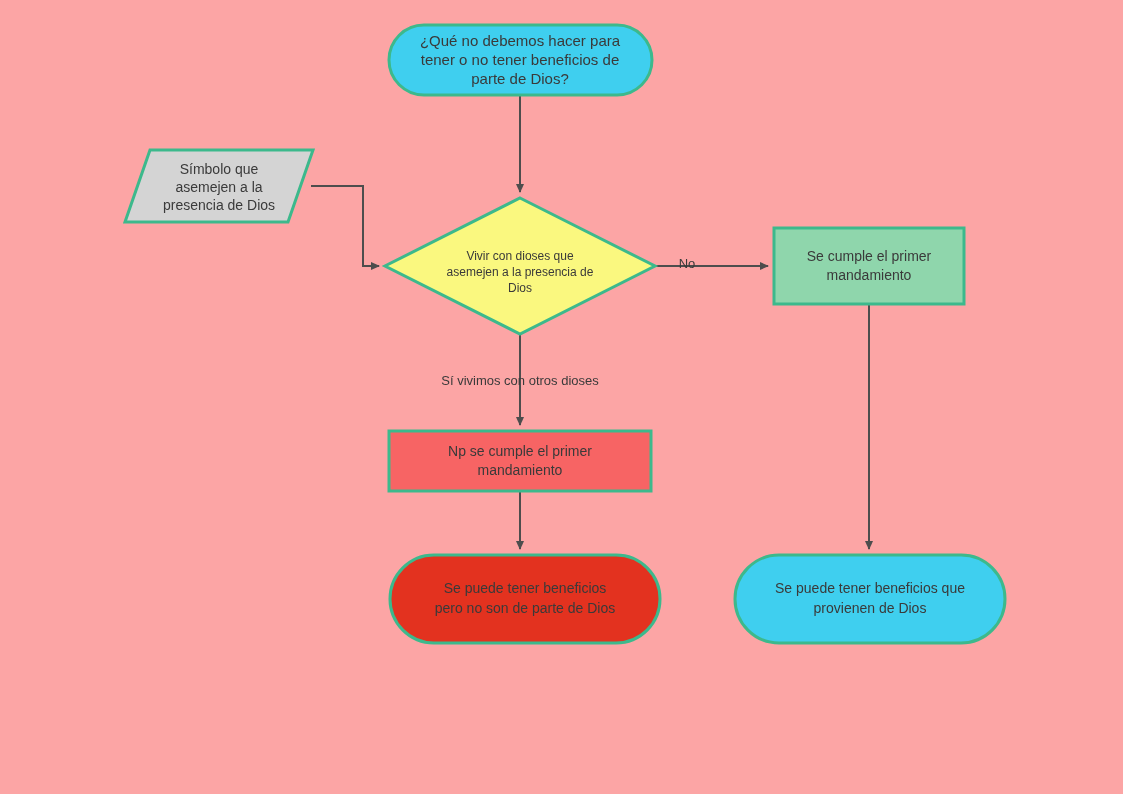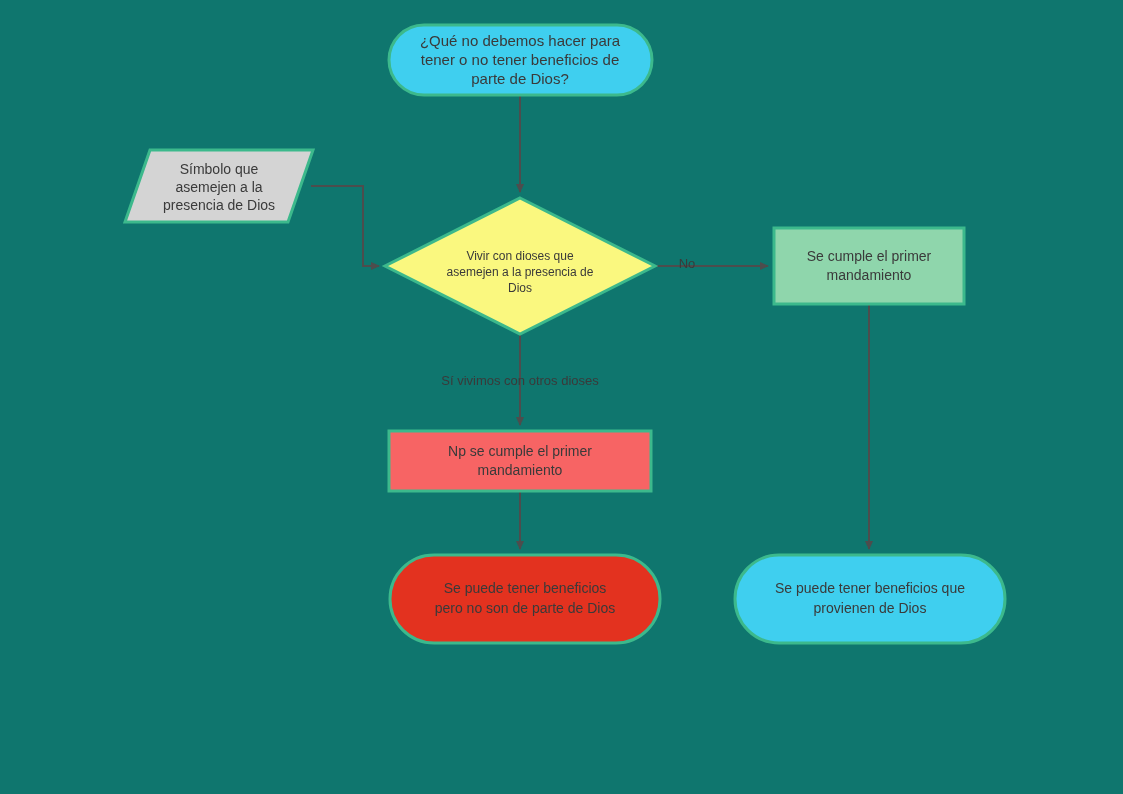--- a/index.html
+++ b/index.html
@@ -7,21 +7,21 @@
     padding: 0;
     background: #ffffff;
   }
   body {
     font-family: "Liberation Sans", sans-serif;
   }
   #canvas {
     position: relative;
     width: 1123px;
     height: 794px;
-    background: #0f766e;
+    background: #fca5a5;
     overflow: hidden;
   }
   svg#flow {
     position: absolute;
     top: 0;
     left: 0;
     width: 1123px;
     height: 794px;
   }
   .node-text {

